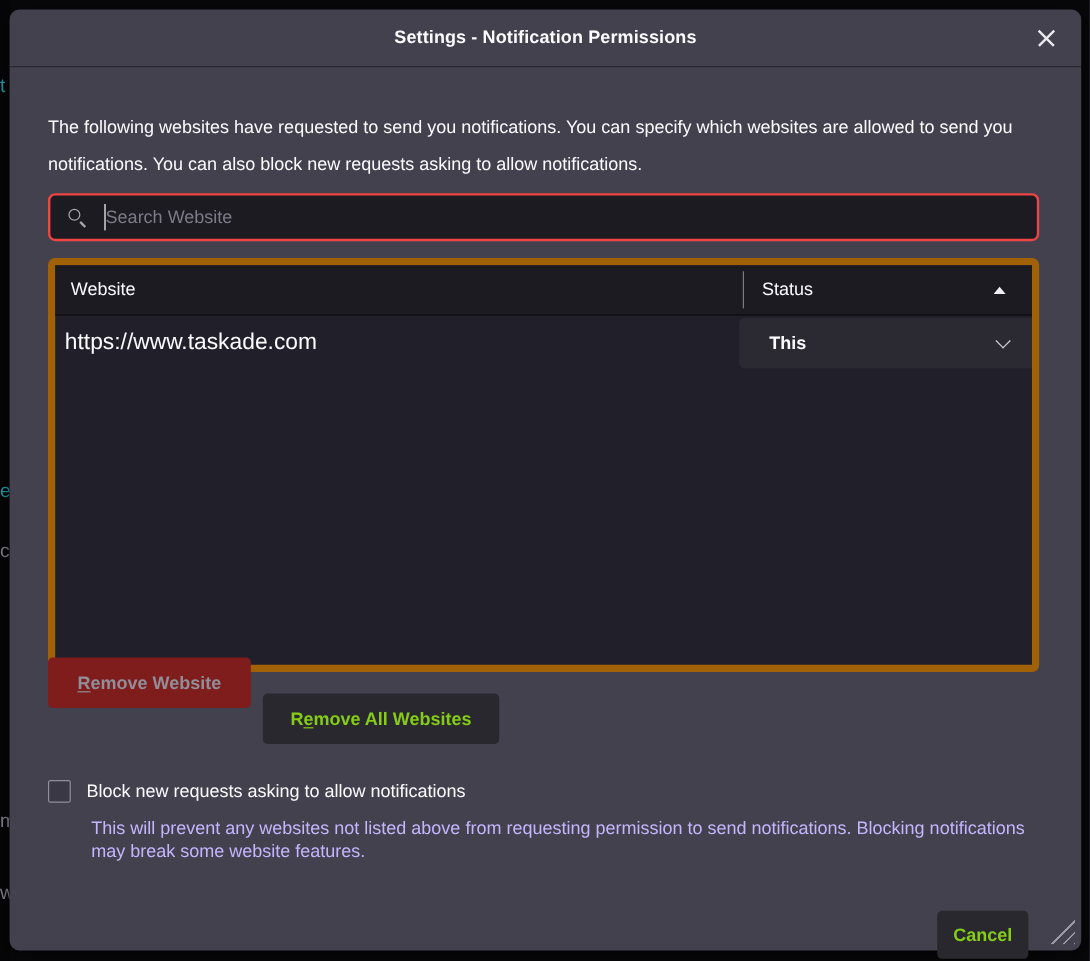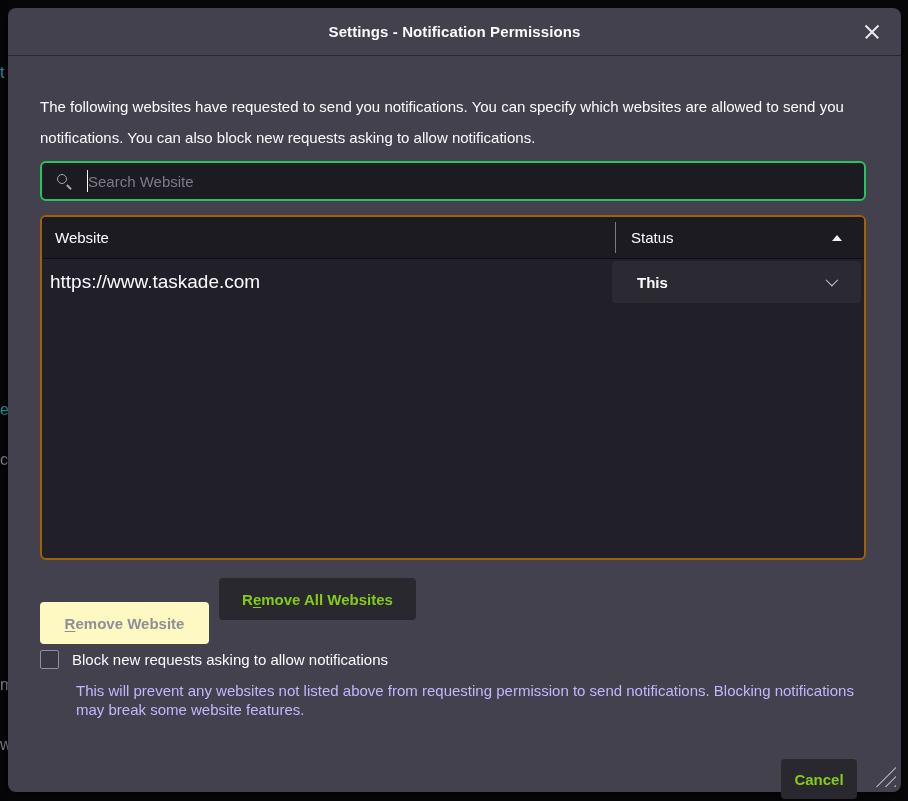--- a/index.html
+++ b/index.html
@@ -45,21 +45,21 @@
 
   
   .intro {
     position: absolute; left: 32px; top: 83px; width: 830px;
     font-size: 15px; line-height: 31px; color: #fbfbfe;
   }
 
   
   .search-field {
     position: absolute; left: 32px; top: 153px; width: 826px; height: 40px;
-    background: #1c1b22; border: 2px solid #22c55e; border-radius: 6px;
+    background: #1c1b22; border: 2px solid #ef4444; border-radius: 6px;
   }
   .search-icon { position: absolute; left: 15px; top: 11px; width: 16px; height: 16px; }
   .search-icon .lens {
     position: absolute; left: 0; top: 0; width: 10px; height: 10px;
     border: 1.5px solid #a6a6af; border-radius: 50%;
   }
   .search-icon .handle {
     position: absolute; left: 9.5px; top: 9.5px; width: 6px; height: 1.5px;
     background: #a6a6af; transform: rotate(45deg); transform-origin: left center;
   }
@@ -67,21 +67,21 @@
     position: absolute; left: 46px; top: 0; width: 760px; height: 36px;
     background: transparent; border: none; outline: none;
     color: #fbfbfe; font-size: 15px; font-family: "Liberation Sans", sans-serif;
   }
   .search-input::placeholder { color: #7c7b87; opacity: 1; }
   .caret { position: absolute; left: 45px; top: 7px; width: 1px; height: 22px; background: #ffffff; }
 
   
   .perm-table {
     position: absolute; left: 32px; top: 207px; width: 826px; height: 345px;
-    background: #211f29; border: 2px solid #a16207; border-radius: 6px;
+    background: #211f29; border: 6px solid #a16207; border-radius: 6px;
     overflow: hidden;
   }
   .thead {
     display: flex; height: 42px; background: #1c1b22;
     border-bottom: 1px solid #0e0d13; align-items: stretch;
   }
   .th { font-size: 15px; display: flex; align-items: center; }
   .th-website { width: 573px; padding-left: 13px; }
   .th-status { flex: 1; padding-left: 15px; border-left: 1px solid #7a7985;
     margin: 5px 0; position: relative; }
@@ -107,22 +107,22 @@
 
   
   .btn {
     font-family: "Liberation Sans", sans-serif;
     font-size: 15px; font-weight: 700; color: #84cc16;
     background: #29282f; border: none; border-radius: 4px; cursor: default;
     display: inline-flex; align-items: center; justify-content: center;
   }
   .btn u { text-decoration: underline; text-underline-offset: 2px; }
   .btn-remove {
-    position: absolute; left: 32px; top: 594px; width: 169px; height: 42px;
-    background: #fef9c3; color: #8f8e99;
+    position: absolute; left: 32px; top: 540px; width: 169px; height: 42px;
+    background: #7f1d1d; color: #8f8e99;
   }
   .btn-remove-all { position: absolute; left: 211px; top: 570px; width: 197px; height: 42px; }
   .btn-save {
     position: absolute; left: 618px; top: 716px; width: 145px; height: 40px;
     background: #00ddff; color: #15141a;
   }
   .btn-cancel { position: absolute; left: 773px; top: 751px; width: 76px; height: 40px; }
 
   
   .checkbox {

